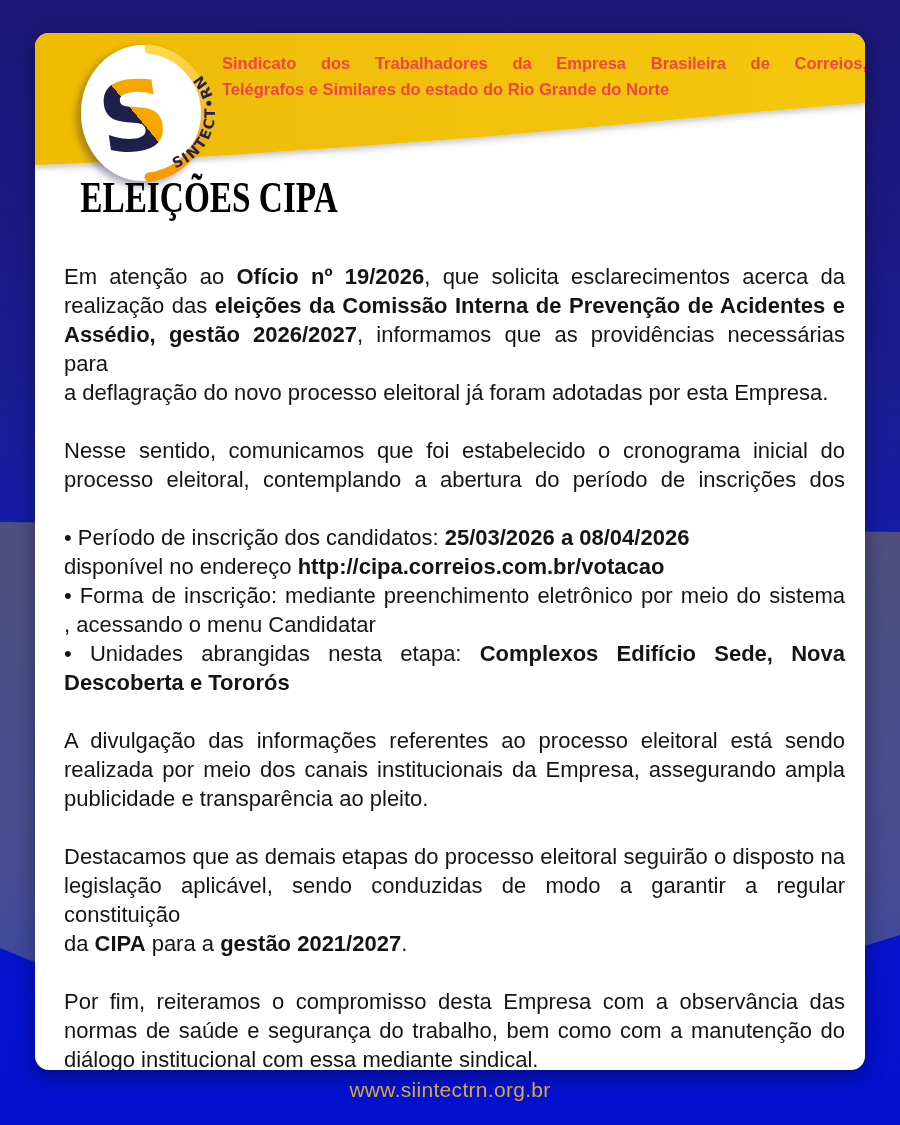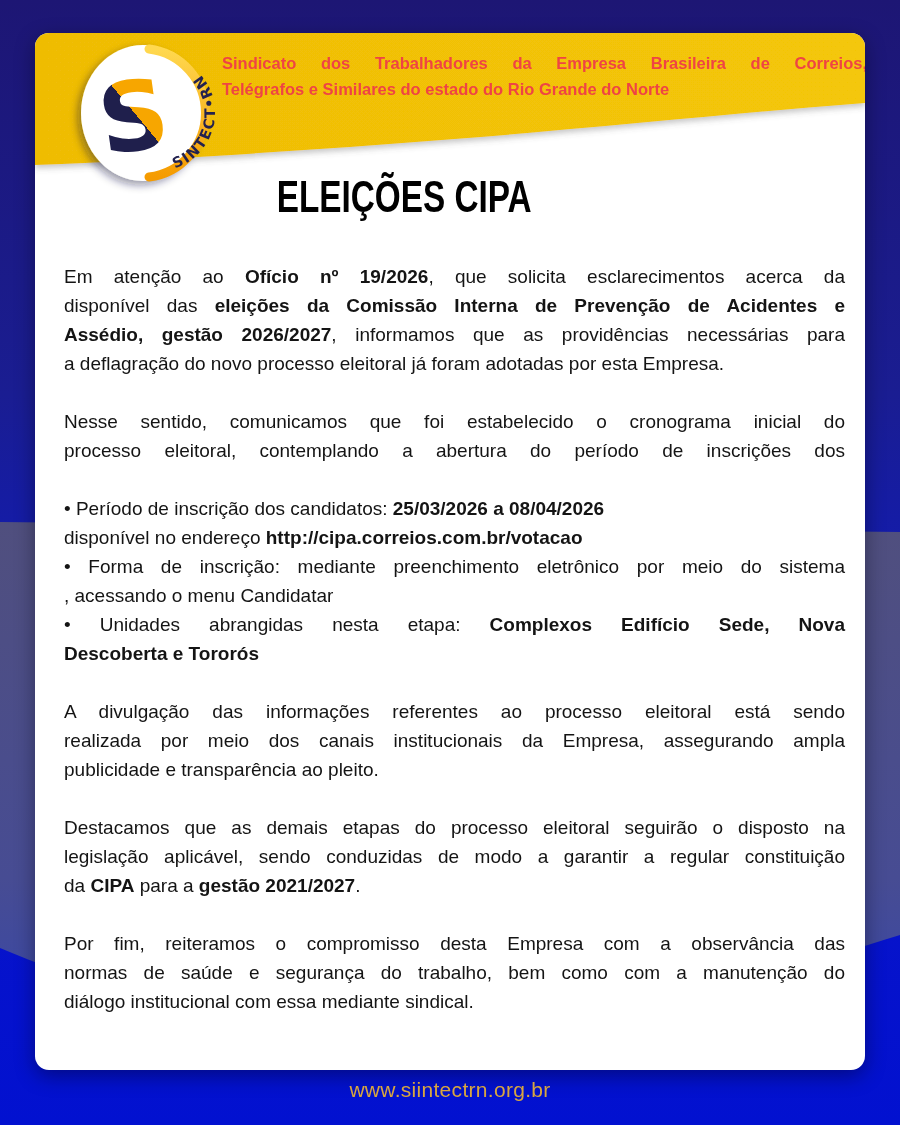--- a/index.html
+++ b/index.html
@@ -22,31 +22,31 @@
   .logo-wrap{position:absolute;left:30px;top:-4px;width:156px;height:168px;}
   .logo-wrap svg{width:156px;height:168px;display:block;}
 
   .org-name{
     position:absolute;left:187px;top:17px;width:645px;
     font-size:16.5px;font-weight:bold;line-height:26px;color:#ef4444;
   }
   .org-name .block{margin:0;}
 
   
-  .title-row{position:absolute;left:0;top:138px;width:738px;text-align:center;}
+  .title-row{position:absolute;left:0;top:138px;width:738px;font-family:Liberation Serif, serif;}
   .title{
     display:inline-block;font-size:45px;font-weight:800;color:#000;
     letter-spacing:0px;transform:scaleX(.74);transform-origin:center;
     white-space:nowrap;
   }
 
   
   .body-text{
     position:absolute;left:29px;top:229px;width:781px;
-    font-size:19px;line-height:29px;color:#141414;
+    font-size:22px;line-height:29px;color:#141414;
   }
   .block{margin:0 0 29px 0;}
   .block:last-child{margin-bottom:0;}
   .tline{text-align:justify;text-align-last:left;white-space:normal;}
   .tline.j{text-align:justify;text-align-last:justify;}
   strong{font-weight:bold;}
 
   
   .footer{
     position:absolute;left:0;top:1078px;width:900px;text-align:center;
@@ -124,21 +124,21 @@
       </div>
     </div>
 
   <div class="title-row">
     <span class="title">ELEIÇÕES CIPA</span>
   </div>
 
   <div class="body-text">
       <div class="block">
         <div class="tline j"><span>Em atenção ao </span><strong>Ofício nº 19/2026</strong><span>, que solicita esclarecimentos acerca da</span></div>
-        <div class="tline j"><span>disponível das </span><strong>eleições da Comissão Interna de Prevenção de Acidentes e</strong></div>
+        <div class="tline j"><span>realização das </span><strong>eleições da Comissão Interna de Prevenção de Acidentes e</strong></div>
         <div class="tline j"><strong>Assédio, gestão 2026/2027</strong><span>, informamos que as providências necessárias para</span></div>
         <div class="tline"><span>a deflagração do novo processo eleitoral já foram adotadas por esta Empresa.</span></div>
       </div>
       <div class="block">
         <div class="tline j"><span>Nesse sentido, comunicamos que foi estabelecido o cronograma inicial do</span></div>
         <div class="tline j"><span>processo eleitoral, contemplando a abertura do período de inscrições dos</span></div>
       </div>
       <div class="block">
         <div class="tline"><span>• Período de inscrição dos candidatos: </span><strong>25/03/2026 a 08/04/2026</strong></div>
         <div class="tline"><span>disponível no endereço </span><strong>http://cipa.correios.com.br/votacao</strong></div>

